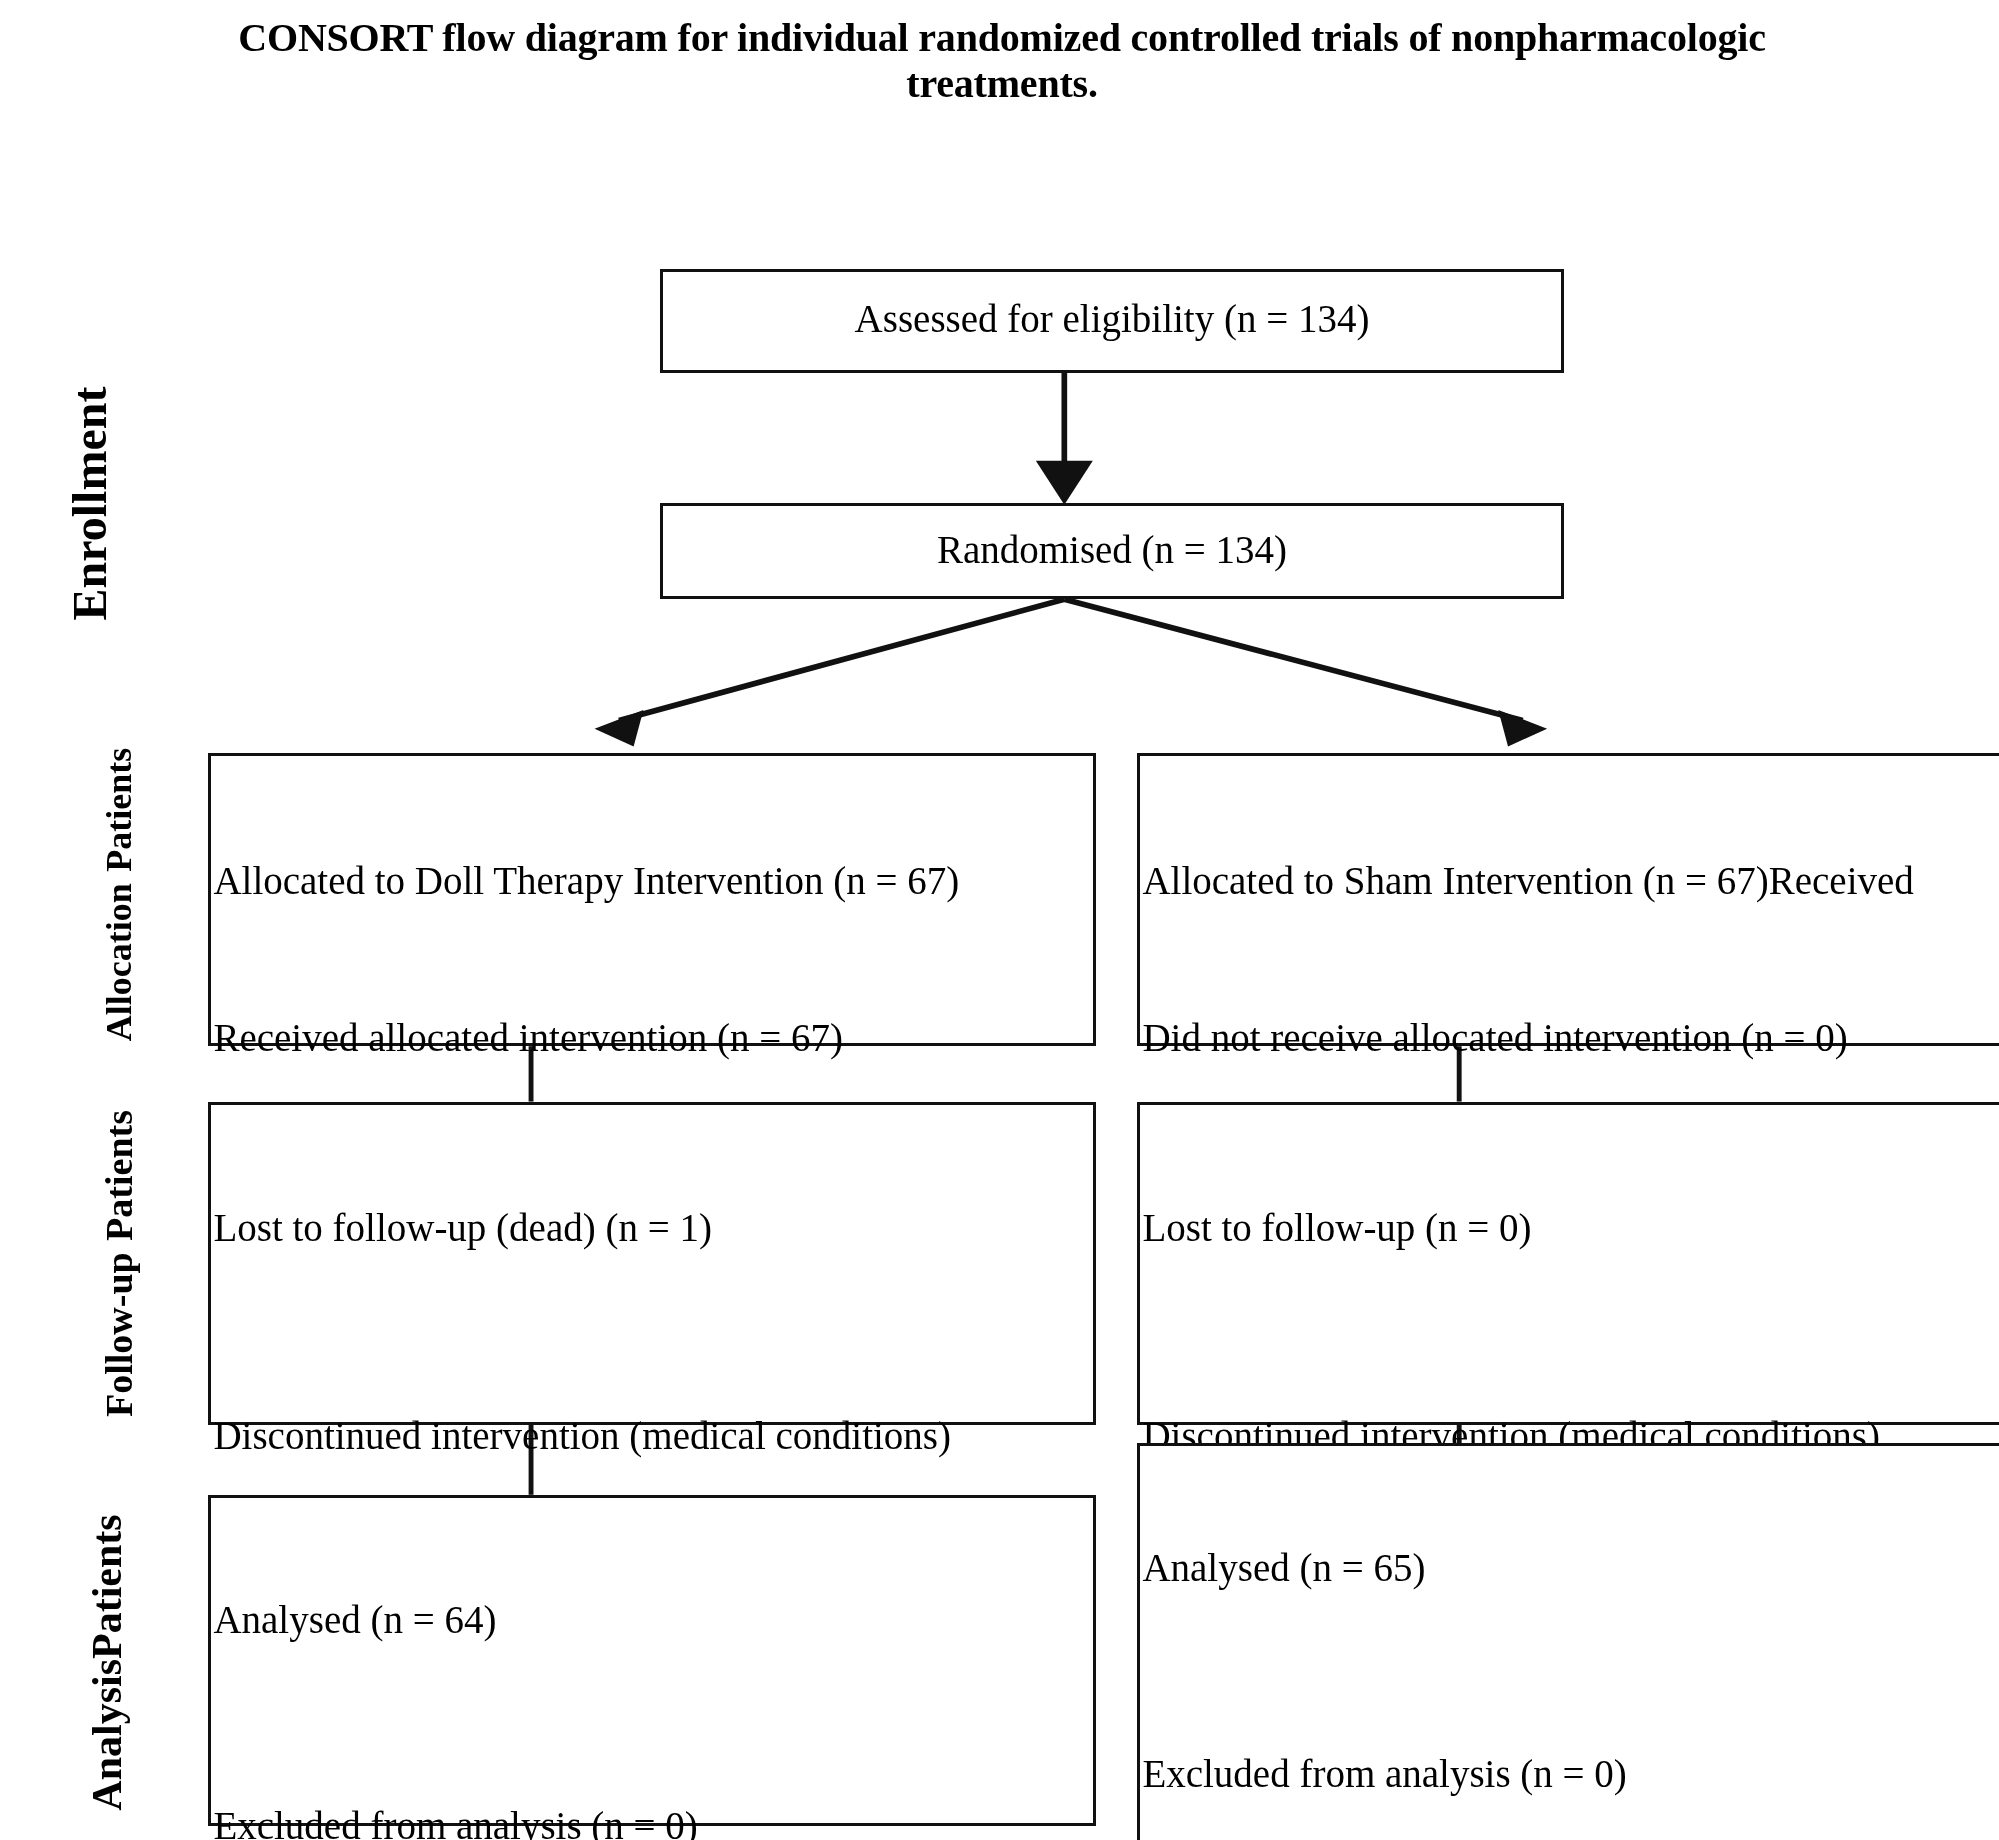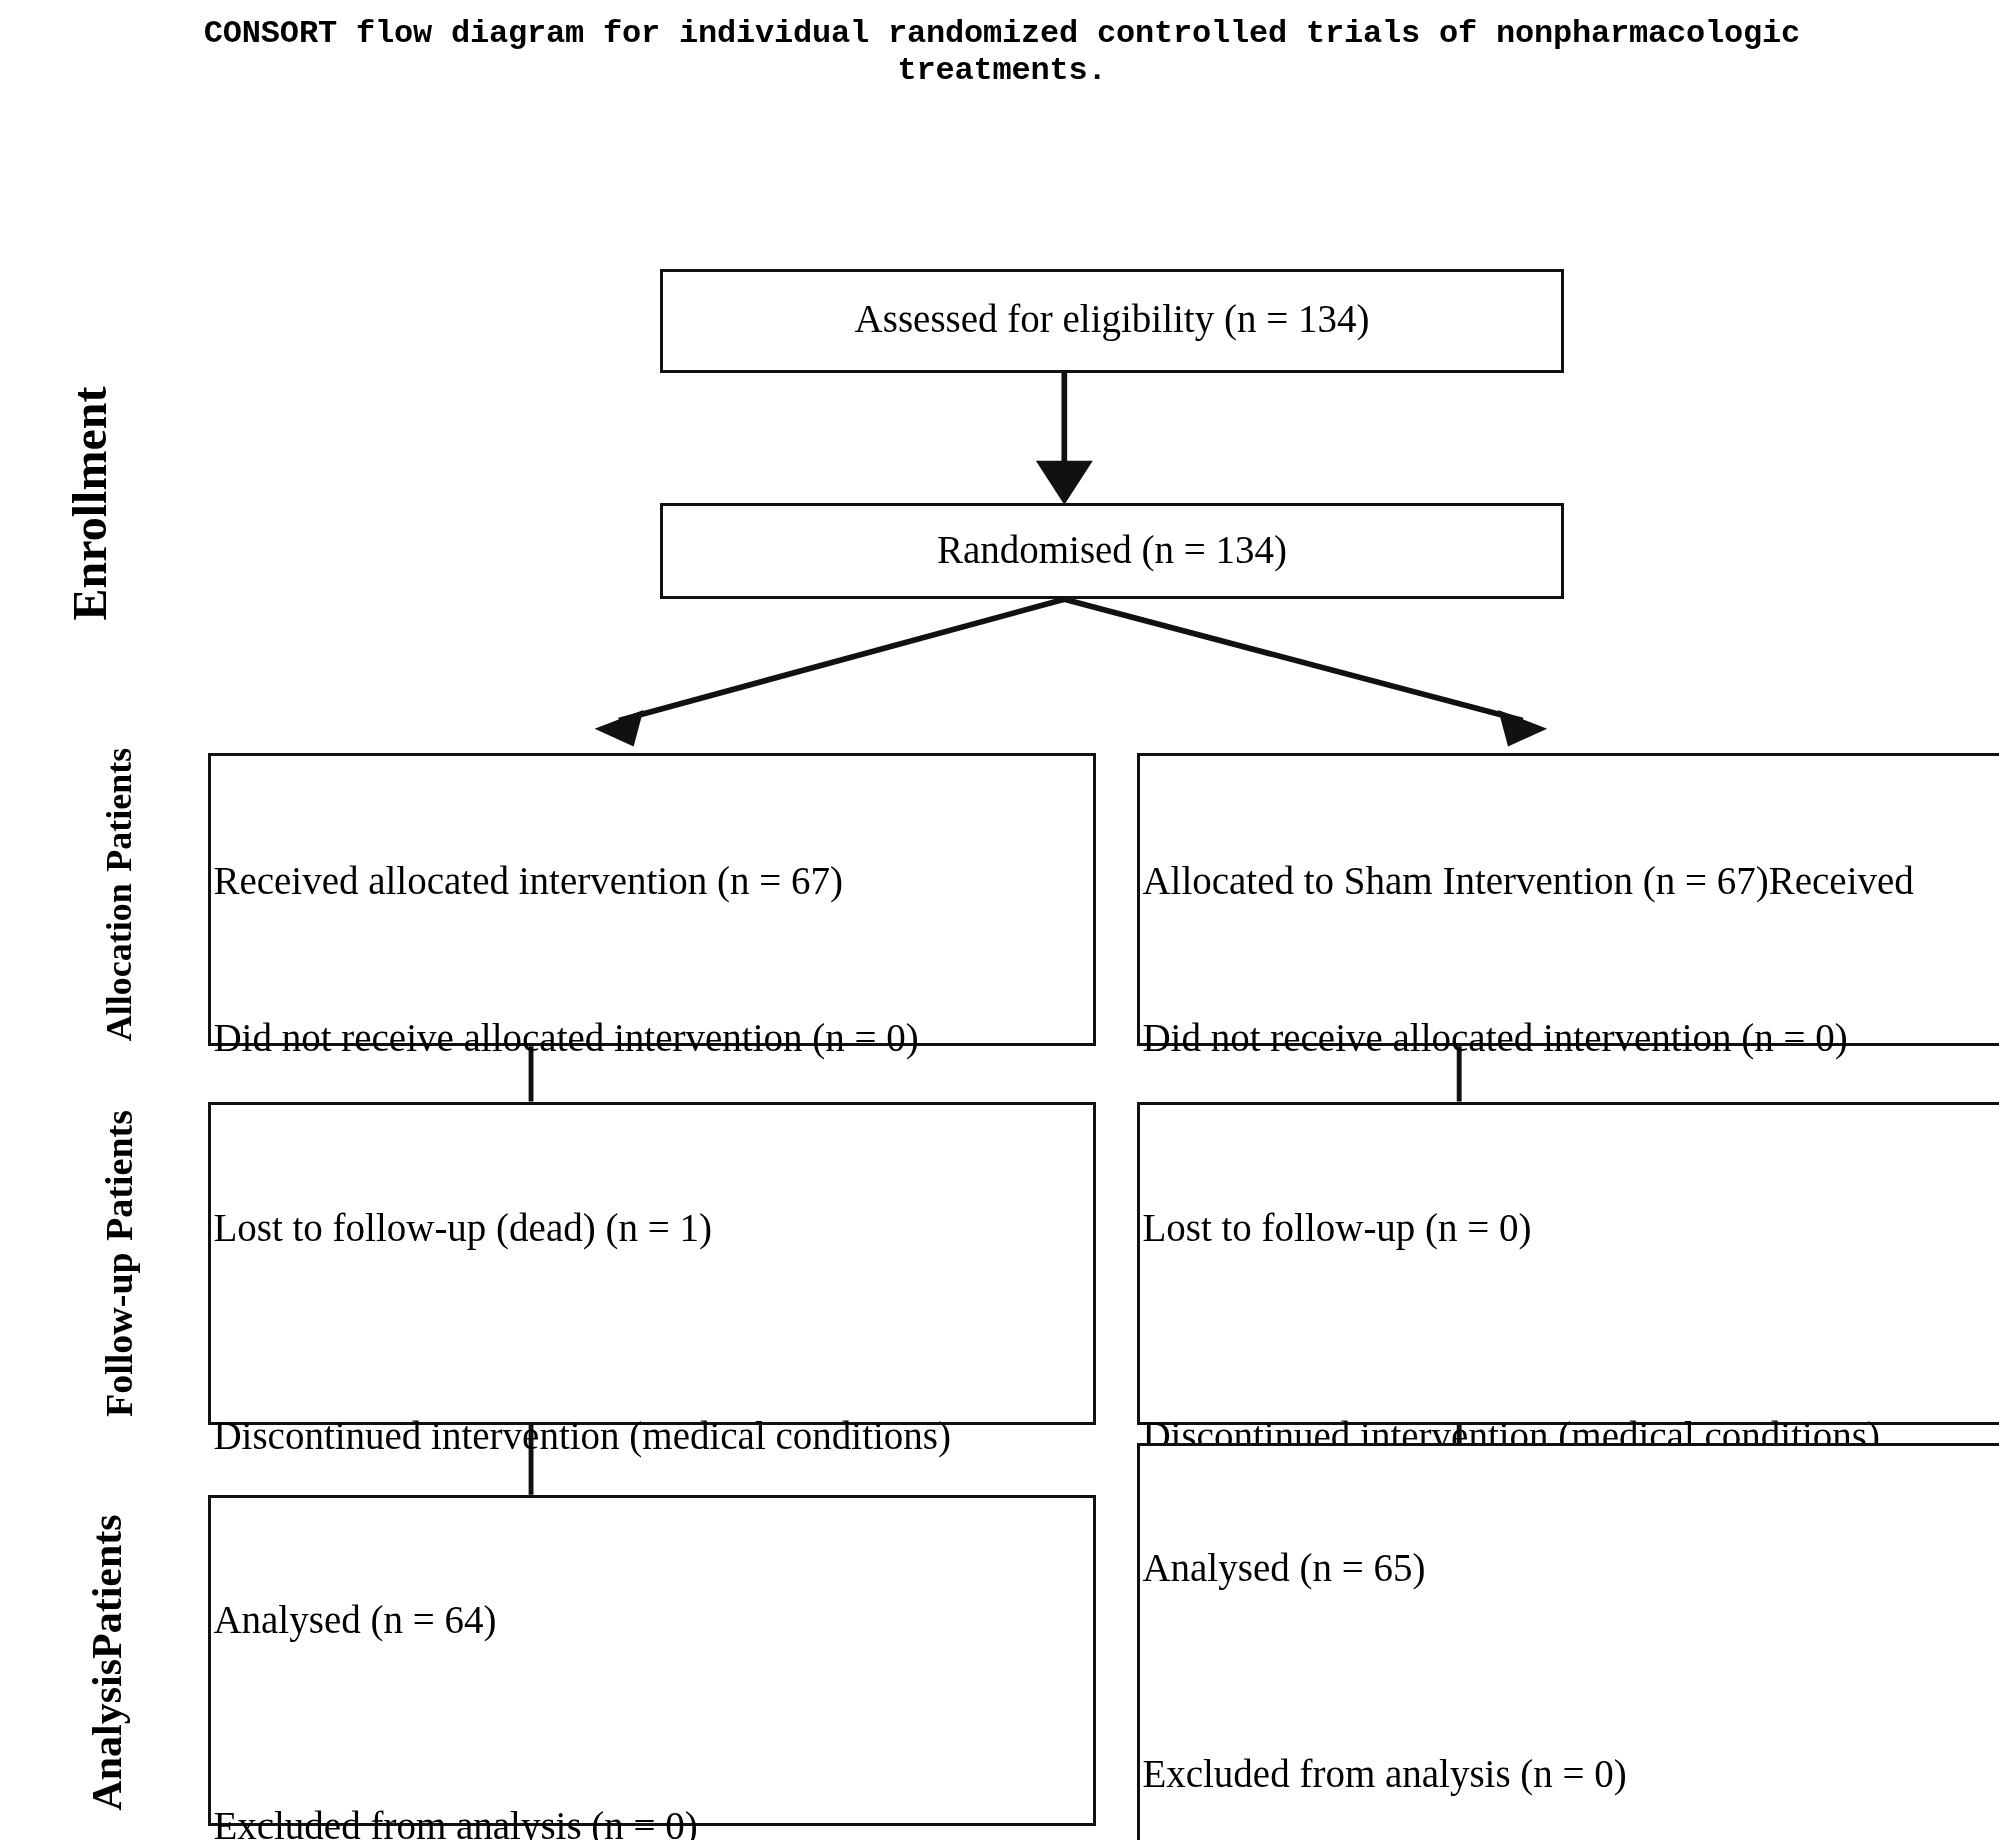--- a/index.html
+++ b/index.html
@@ -21,23 +21,23 @@
     height: 1840px;
   }
 
   
   .figure-title {
     position: absolute;
     left: 155px;
     top: 14.7px;
     width: 1694px;
     text-align: center;
-    font-family: Liberation Mono, monospace;
+    font-family: Liberation Serif, serif;
     font-weight: bold;
-    font-size: 32px;
+    font-size: 40px;
     line-height: 1.16;
     letter-spacing: -0.2px;
     color: #000000;
   }
 
   
   .stage-label {
     position: absolute;
     transform-origin: center center;
     font-family: "Liberation Serif", "DejaVu Serif", serif;
@@ -210,20 +210,21 @@
   <div class="flow-box" id="box-eligibility">
     <div class="box-text box-center-text">Assessed for eligibility (n = 134)</div>
   </div>
 
   <div class="flow-box" id="box-randomised">
     <div class="box-text box-center-text">Randomised (n = 134)</div>
   </div>
 
   <div class="flow-box" id="box-alloc-left">
     <div class="box-text alloc-text">
+      <span class="ln">Allocated to Doll Therapy Intervention (n = 67)</span>
       <span class="ln">Received allocated intervention (n = 67)</span>
       <span class="ln">Did not receive allocated intervention (n = 0)</span>
     </div>
   </div>
 
   <div class="flow-box" id="box-alloc-right">
     <div class="box-text alloc-text">
       <span class="ln">Allocated to Sham Intervention (n = 67)Received</span>
       <span class="ln">Did not receive allocated intervention (n = 0)</span>
     </div>

